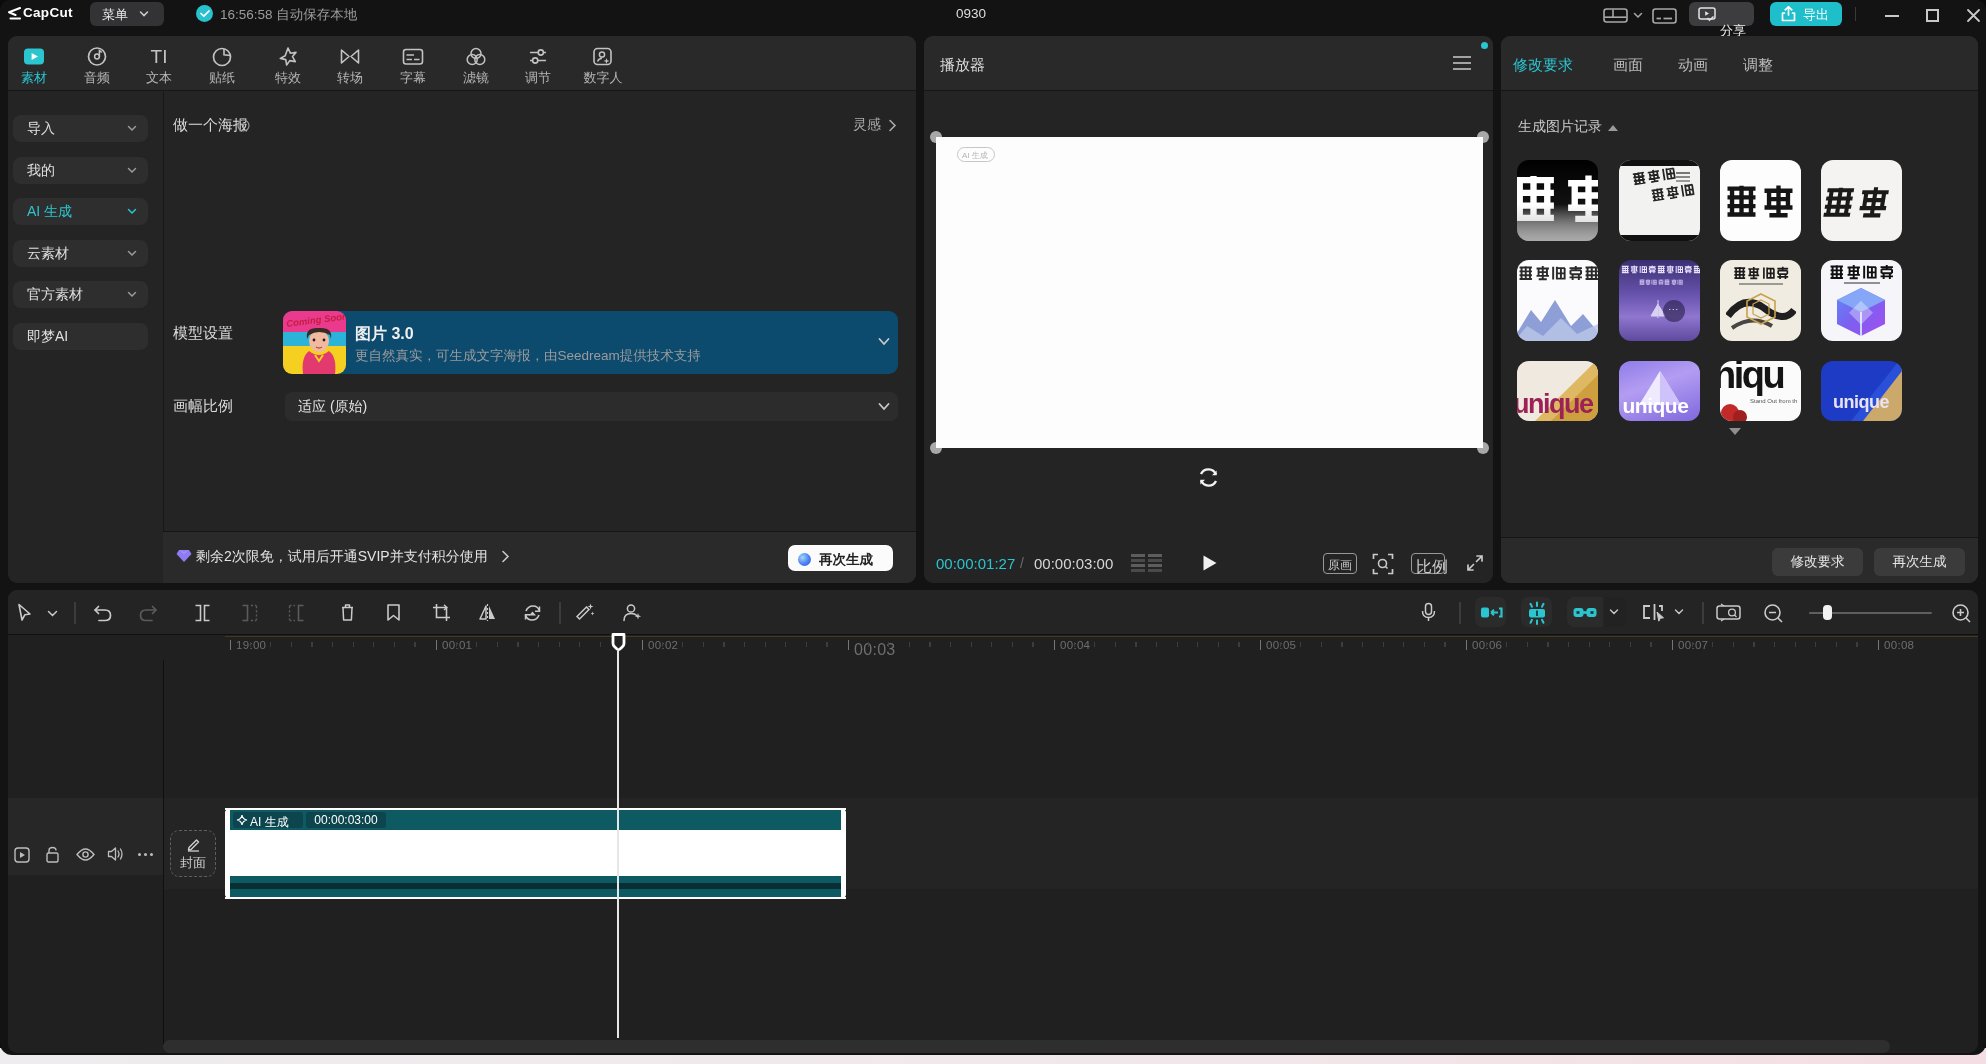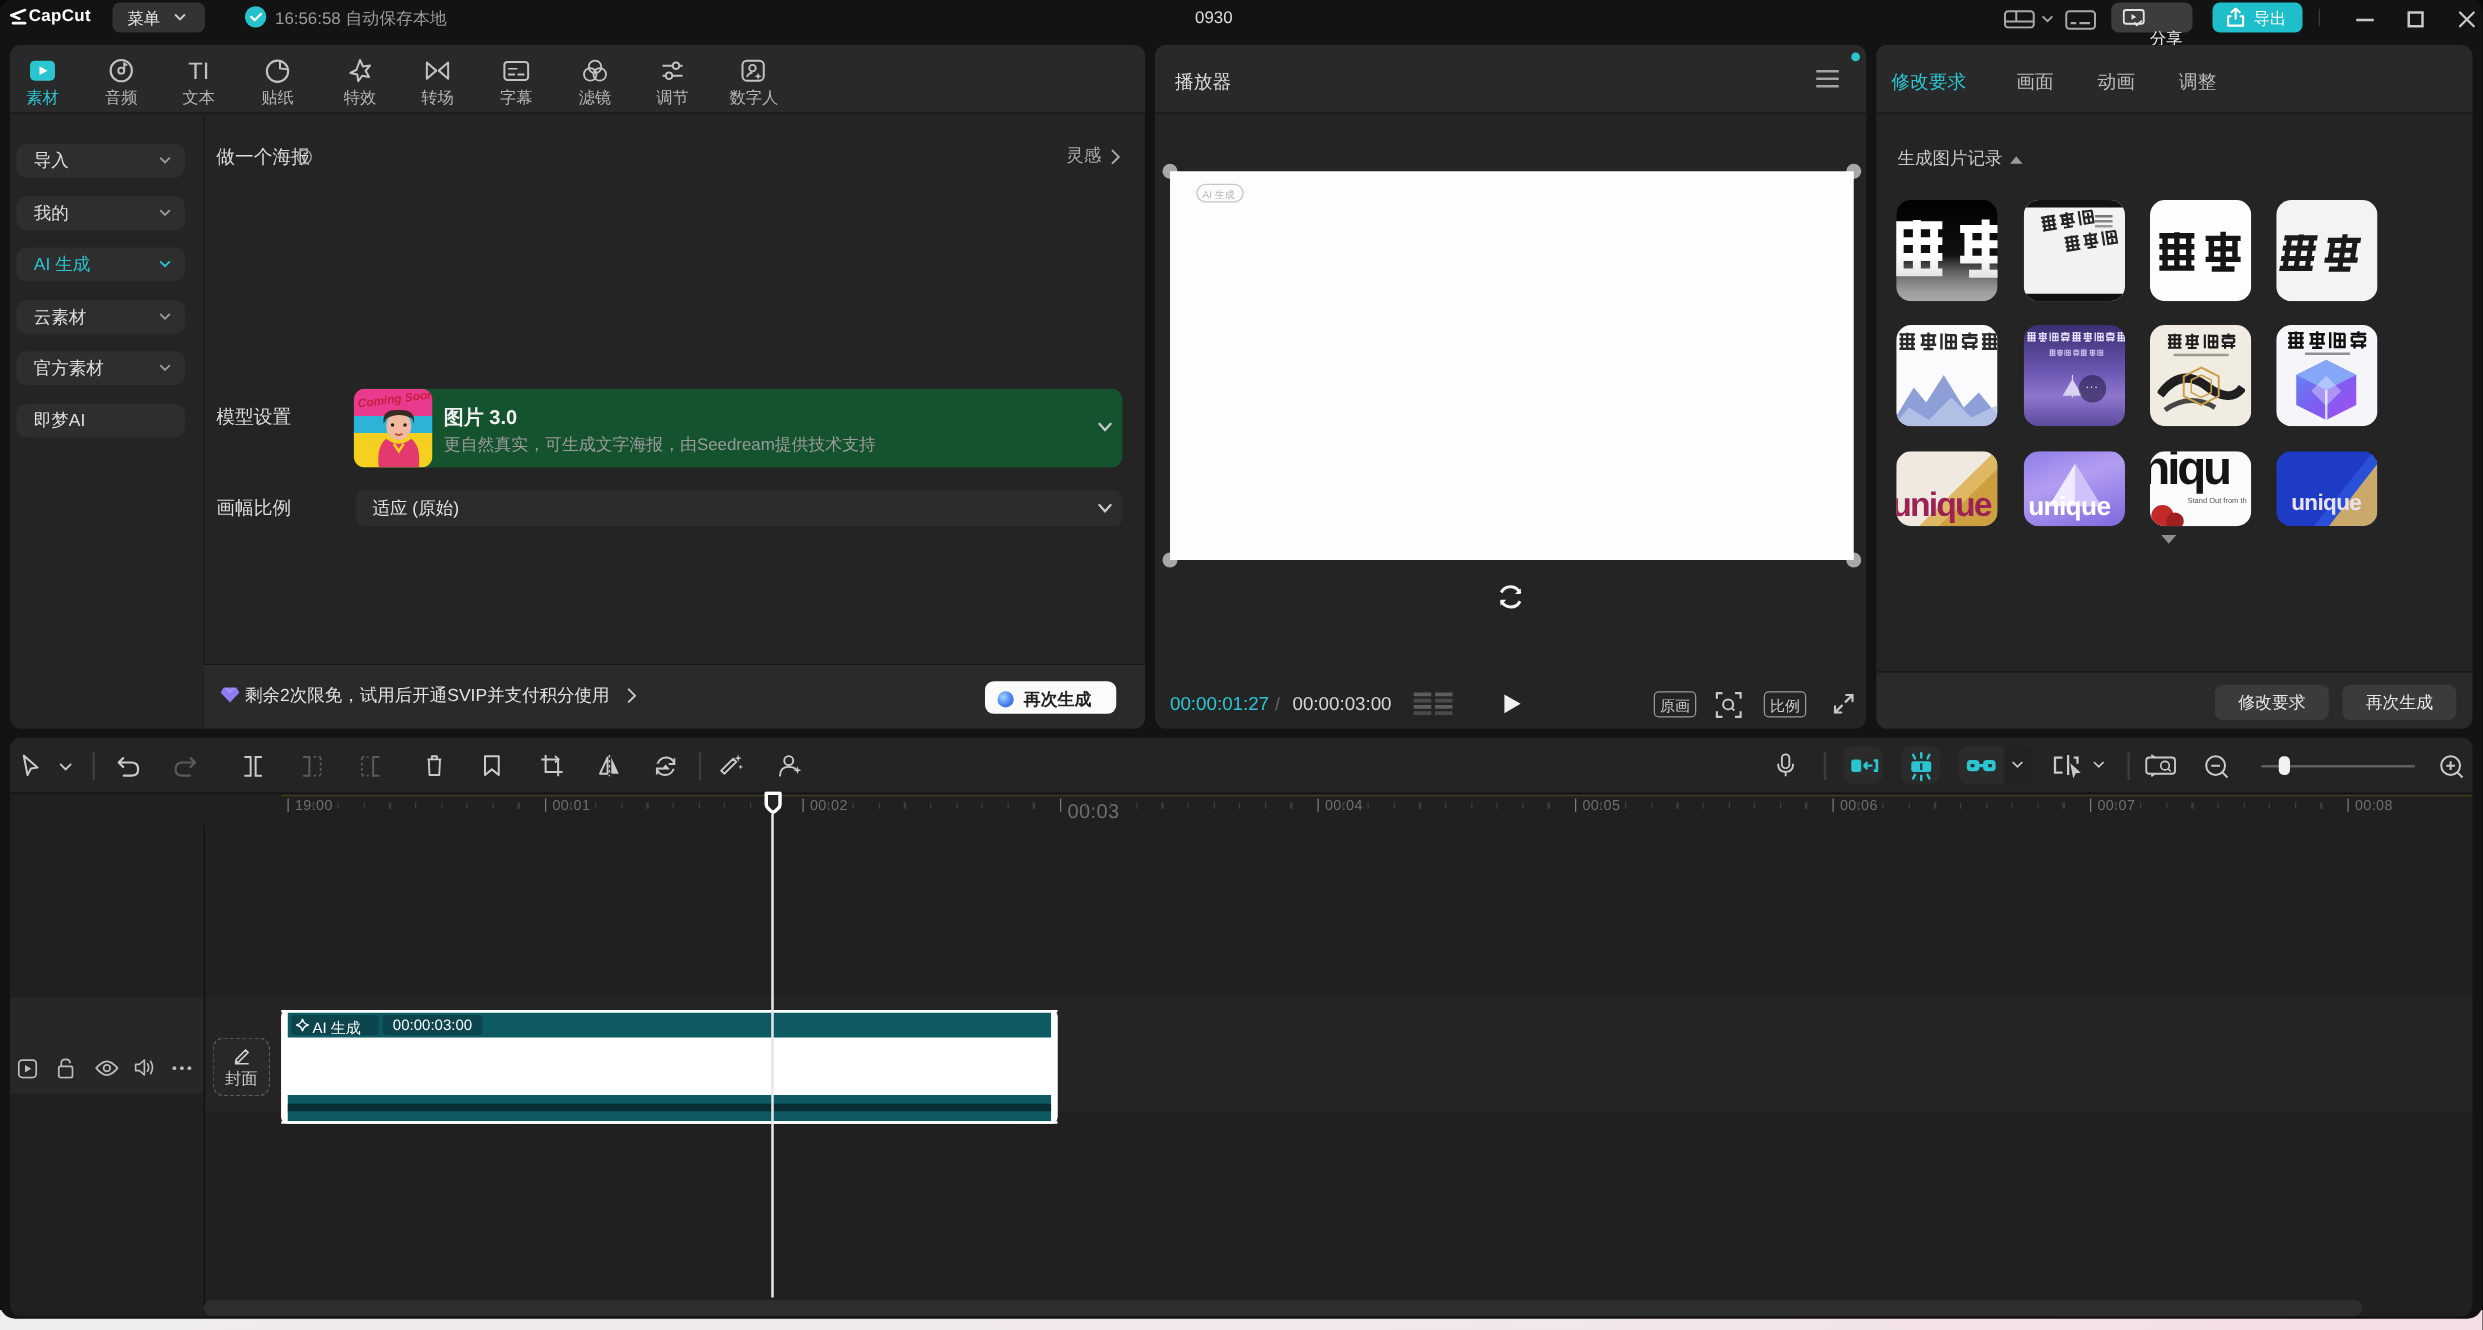--- a/index.html
+++ b/index.html
@@ -175,21 +175,21 @@
   <svg class="abs" style="left:229px;top:83px" width="13" height="13" viewBox="0 0 13 13">
           <circle cx="6.5" cy="6.5" r="5.5" stroke="#9a9a9a" stroke-width="1.2" fill="none"></circle>
           <line x1="6.5" y1="5.8" x2="6.5" y2="9.5" stroke="#9a9a9a" stroke-width="1.2"></line>
           <circle cx="6.5" cy="3.8" r=".8" fill="#9a9a9a"></circle>
         </svg>
   <div class="txt" style="left:845px;top:80px;font-size:14px;color:#ababab">灵感</div>
   <svg class="abs" style="left:880px;top:83px" width="9" height="13" viewBox="0 0 9 13">
           <path d="M2 1.5 L7 6.5 L2 11.5" stroke="#ababab" stroke-width="1.6" fill="none" stroke-linecap="round"></path>
         </svg>
   <div class="txt" style="left:165px;top:288px;font-size:15px;color:#dcdcdc">模型设置</div>
-  <div class="abs" style="left:275px;top:275px;width:615px;height:63px;background:#14532d;border-radius:9px">
+  <div class="abs" style="left:275px;top:275px;width:615px;height:63px;background:#0c4a6e;border-radius:9px">
     <div class="txt" style="left:72px;top:13px;font-size:16px;font-weight:bold;color:#f0f0f0">图片 3.0</div>
     <div class="txt" style="left:72px;top:36px;font-size:13.5px;color:#9b9b9b">更自然真实，可生成文字海报，由Seedream提供技术支持</div>
     <svg class="abs" style="left:594px;top:26px" width="14" height="10" viewBox="0 0 14 10">
             <path d="M2.5 2 L7 7 L11.5 2" stroke="#c9c9c9" stroke-width="1.8" fill="none" stroke-linecap="round"></path>
           </svg>
   </div>
   <div class="abs" id="modelthumb" style="left:275px;top:275px;width:63px;height:63px;border-radius:9px;overflow:hidden">
           <div class="abs" style="width:63px;height:63px;background:linear-gradient(180deg,#e93a8e 0%,#e93a8e 34%,#2bb3d8 34%,#2bb3d8 56%,#f5d020 56%,#f5d020 100%)"></div>
           <div class="txt" style="left:3px;top:3px;font-size:9.5px;font-weight:bold;color:#c41f3e;transform:rotate(-7deg);font-style:italic">Coming Soon!</div>
           <svg class="abs" style="left:14px;top:14px" width="44" height="49" viewBox="0 0 44 49">
@@ -267,21 +267,21 @@
         </svg>
   <div class="abs" style="left:399px;top:517px;width:34px;height:21px;border:1.5px solid #989898;border-radius:4px">
           <div class="txt" style="left:4px;top:3px;font-size:12px;color:#cdcdcd">原画</div>
         </div>
   <svg class="abs" style="left:448px;top:517px" width="22" height="22" viewBox="0 0 22 22">
           <path d="M1.5 6 L1.5 1.5 L6 1.5 M16 1.5 L20.5 1.5 L20.5 6 M20.5 16 L20.5 20.5 L16 20.5 M6 20.5 L1.5 20.5 L1.5 16" stroke="#c9c9c9" stroke-width="1.7" fill="none"></path>
           <circle cx="10.5" cy="10.5" r="4" stroke="#c9c9c9" stroke-width="1.6" fill="none"></circle>
           <line x1="13.5" y1="13.5" x2="15.5" y2="15.5" stroke="#c9c9c9" stroke-width="1.6"></line>
         </svg>
   <div class="abs" style="left:487px;top:517px;width:34px;height:21px;border:1.5px solid #989898;border-radius:4px">
-          <div class="txt" style="left:4px;top:3px;font-size:12px;color:#cdcdcd">比例</div>
+          <div class="txt" style="left:4px;top:3px;font-size:16px;color:#cdcdcd">比例</div>
         </div>
   <svg class="abs" style="left:542px;top:518px" width="18" height="18" viewBox="0 0 18 18">
           <path d="M11 2 L16 2 L16 7 M16 2 L10.5 7.5 M7 16 L2 16 L2 11 M2 16 L7.5 10.5" stroke="#c9c9c9" stroke-width="1.7" fill="none" stroke-linecap="round"></path>
         </svg>
 </div>
 
 <div class="panel" id="rightpanel" style="left:1501px;top:36px;width:477px;height:547px">
   <div class="strip"></div>
   <div class="txt t-teal" style="left:12px;top:20px;font-size:15px">修改要求</div>
   <div class="txt" style="left:112px;top:20px;font-size:15px;color:#bdbdbd">画面</div>

